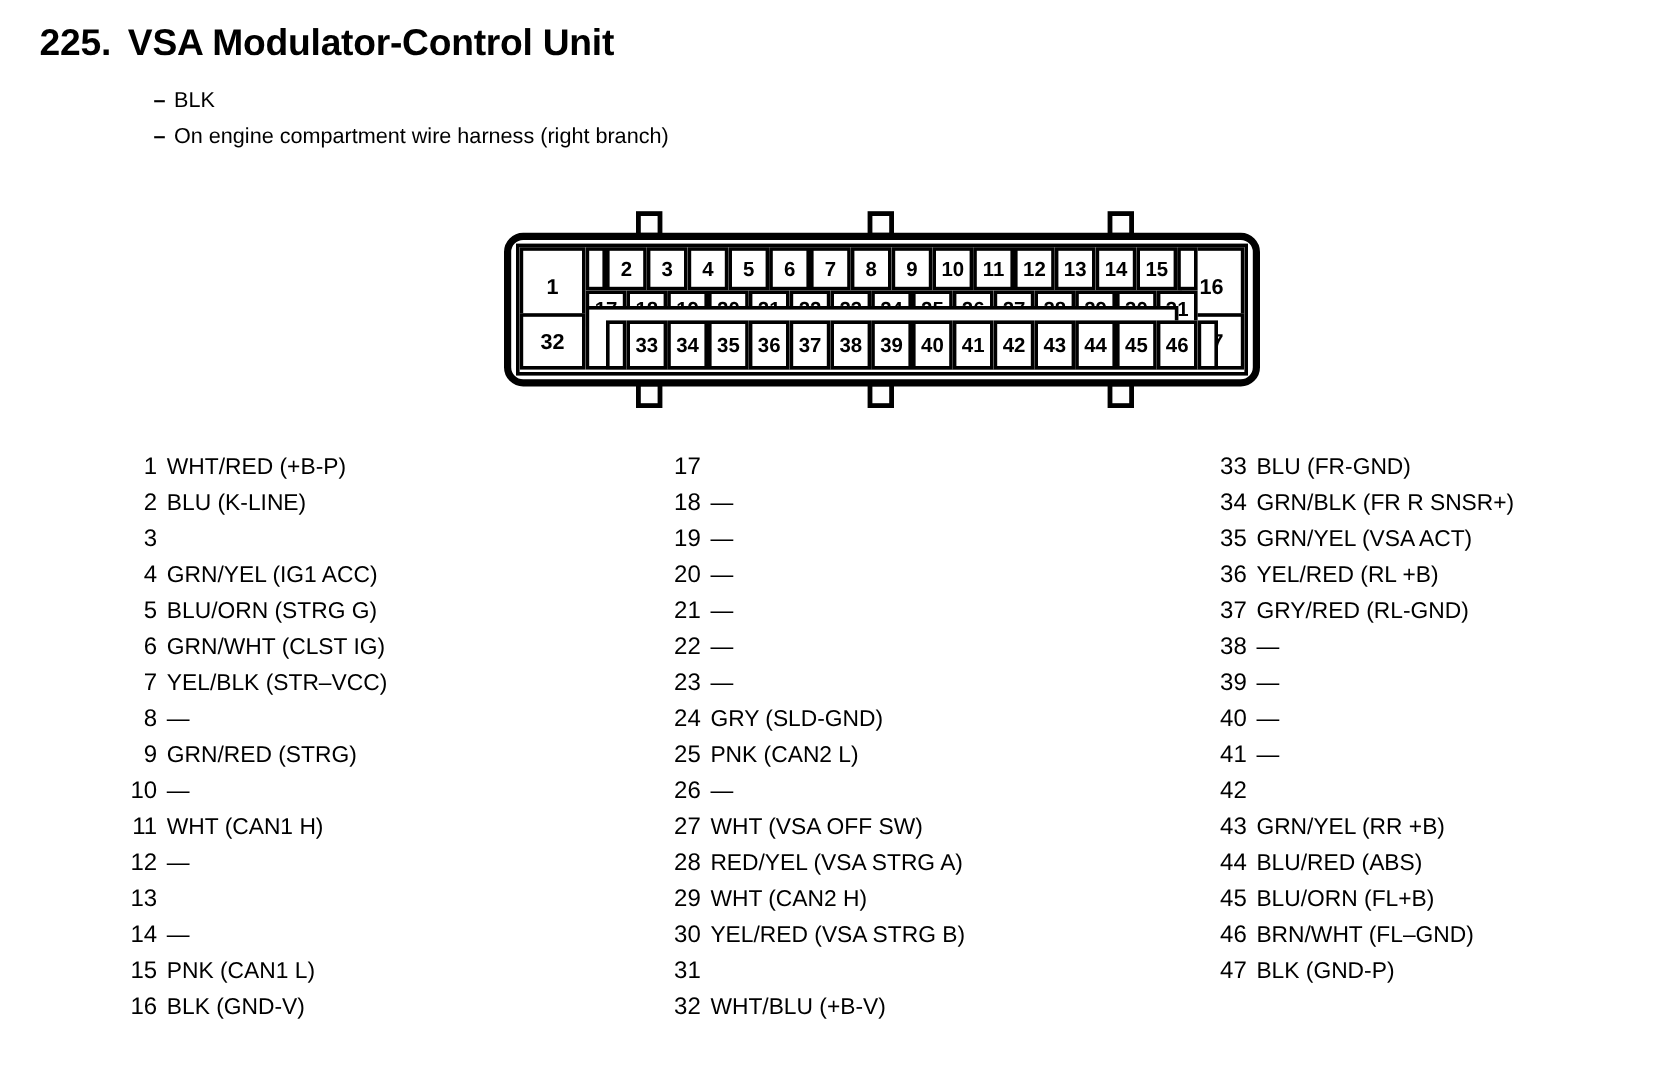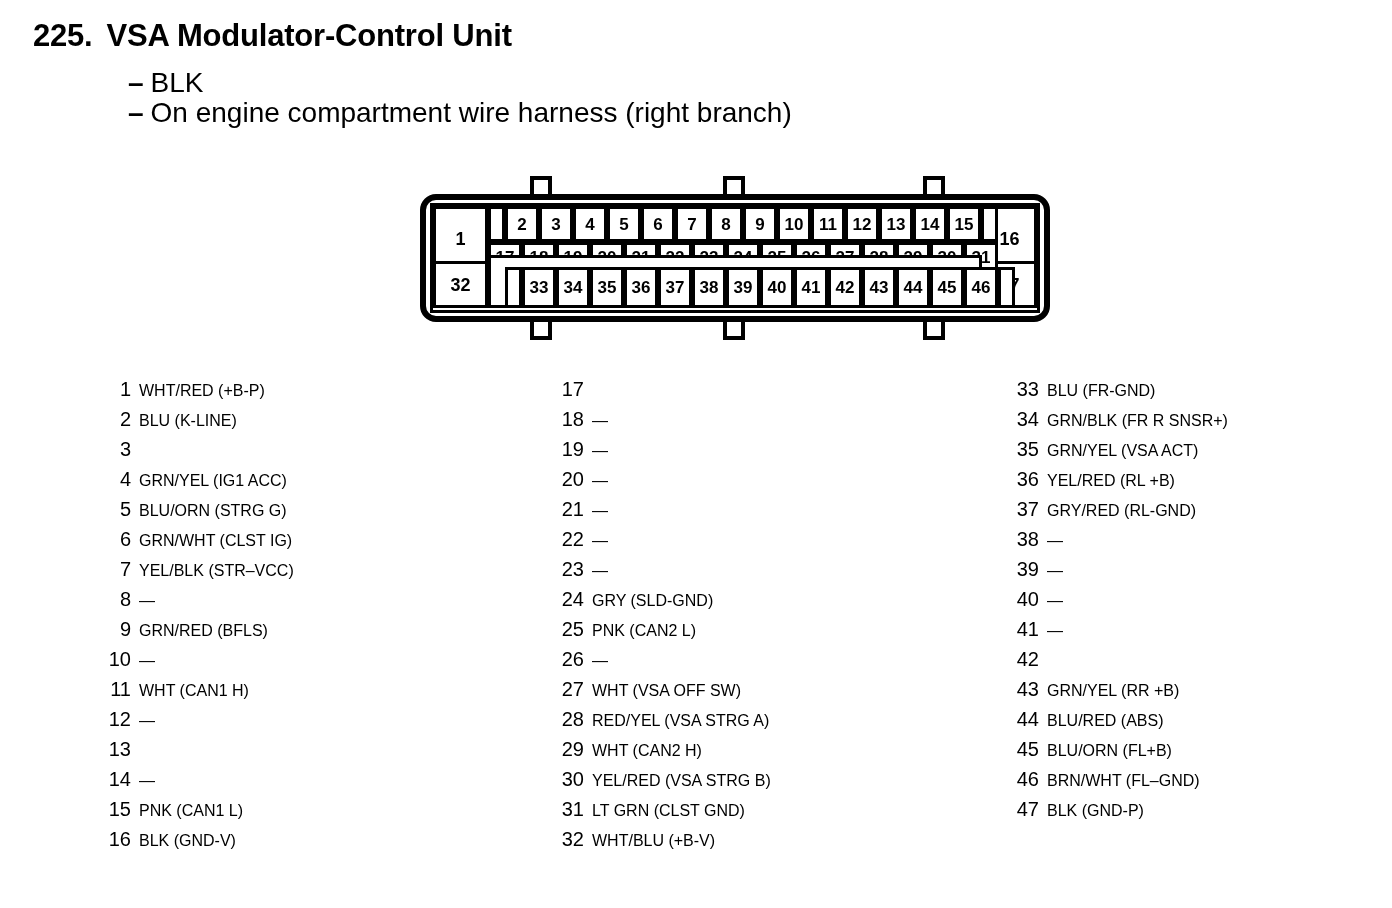--- a/index.html
+++ b/index.html
@@ -21,21 +21,21 @@
     position: absolute; left: 33px; top: 18px;
     font-size: 31px; font-weight: bold;
     letter-spacing: -0.2px; white-space: nowrap;
   }
   #page-title .title-num { margin-right: 14px; }
   #subtitle-list {
     position: absolute; left: 128px; top: 68px;
     list-style: none; margin: 0; padding: 0;
   }
   #subtitle-list li {
-    font-size: 28px; line-height: 30px; white-space: nowrap;
+    font-size: 18px; line-height: 30px; white-space: nowrap;
   }
   #subtitle-list .dash { margin-right: 7px; font-weight: bold; }
 
   
   #connector {
     position: absolute; left: 420px; top: 172px;
     width: 630px; height: 172px;
   }
   .shell {
     position: absolute; left: 0; top: 22px;
@@ -76,21 +76,21 @@
   #pin-col-2 { left: 553px; }
   #pin-col-3 { left: 1008px; }
   .pin-row {
     display: flex; align-items: baseline;
     height: 30px; white-space: nowrap;
   }
   .pin-no {
     width: 31px; text-align: right; margin-right: 8px;
     font-size: 20px; line-height: 30px;
   }
-  .pin-desc { font-size: 16px; line-height: 30px; }
+  .pin-desc { font-size: 19px; line-height: 30px; }
   .pin-desc.empty { letter-spacing: 0; }
 </style>
 </head>
 <body>
 
 <div id="header-block">
   <div id="page-title">
     <span class="title-num">225.</span><span>VSA Modulator-Control Unit</span>
   </div>
   <ul id="subtitle-list">
@@ -194,21 +194,21 @@
       <div class="pin-row">
         <span class="pin-no">7</span>
         <span class="pin-desc">YEL/BLK (STR–VCC)</span>
       </div>
       <div class="pin-row">
         <span class="pin-no">8</span>
         <span class="pin-desc empty">—</span>
       </div>
       <div class="pin-row">
         <span class="pin-no">9</span>
-        <span class="pin-desc">GRN/RED (BFLS)</span>
+        <span class="pin-desc">GRN/RED (STRG)</span>
       </div>
       <div class="pin-row">
         <span class="pin-no">10</span>
         <span class="pin-desc empty">—</span>
       </div>
       <div class="pin-row">
         <span class="pin-no">11</span>
         <span class="pin-desc">WHT (CAN1 H)</span>
       </div>
       <div class="pin-row">
@@ -282,21 +282,20 @@
       <div class="pin-row">
         <span class="pin-no">29</span>
         <span class="pin-desc">WHT (CAN2 H)</span>
       </div>
       <div class="pin-row">
         <span class="pin-no">30</span>
         <span class="pin-desc">YEL/RED (VSA STRG B)</span>
       </div>
       <div class="pin-row">
         <span class="pin-no">31</span>
-        <span class="pin-desc">LT GRN (CLST GND)</span>
       </div>
       <div class="pin-row">
         <span class="pin-no">32</span>
         <span class="pin-desc">WHT/BLU (+B-V)</span>
       </div>
     </div>
   <div class="pin-col" id="pin-col-3">
       <div class="pin-row">
         <span class="pin-no">33</span>
         <span class="pin-desc">BLU (FR-GND)</span>

